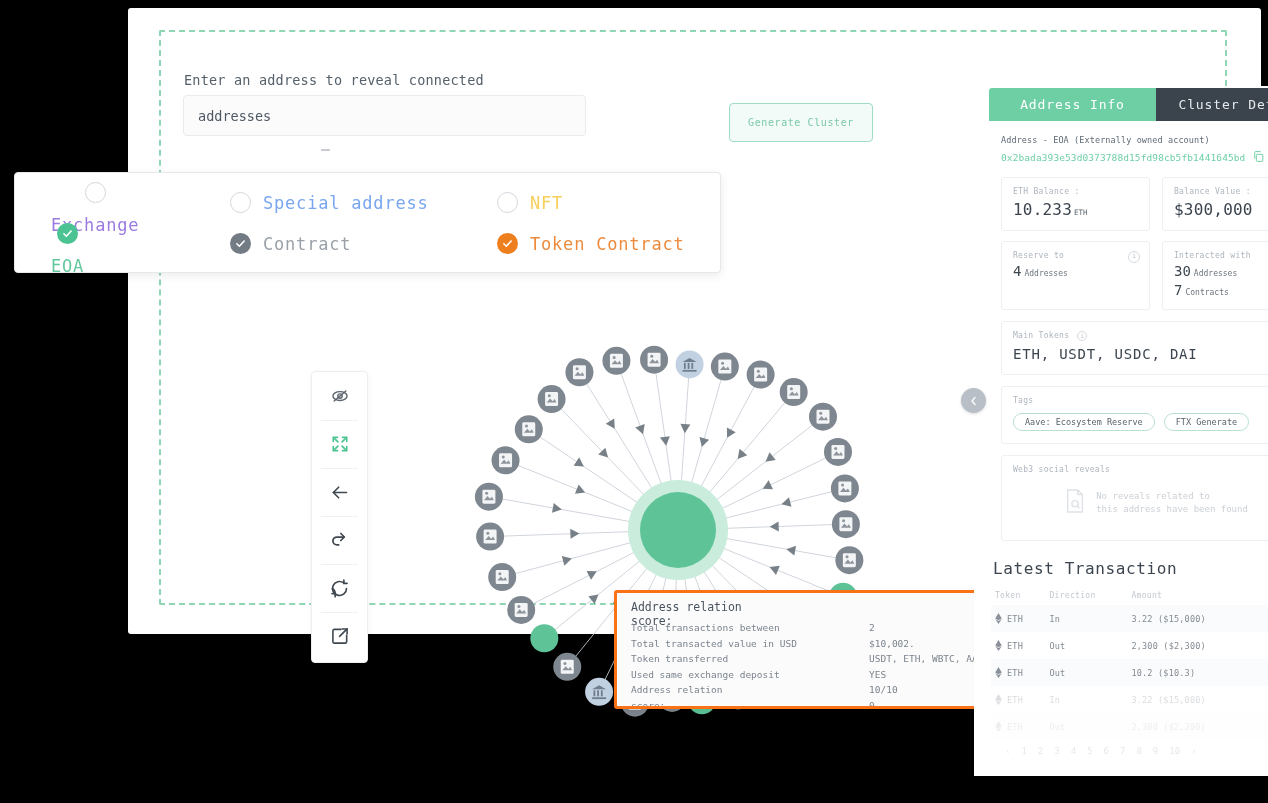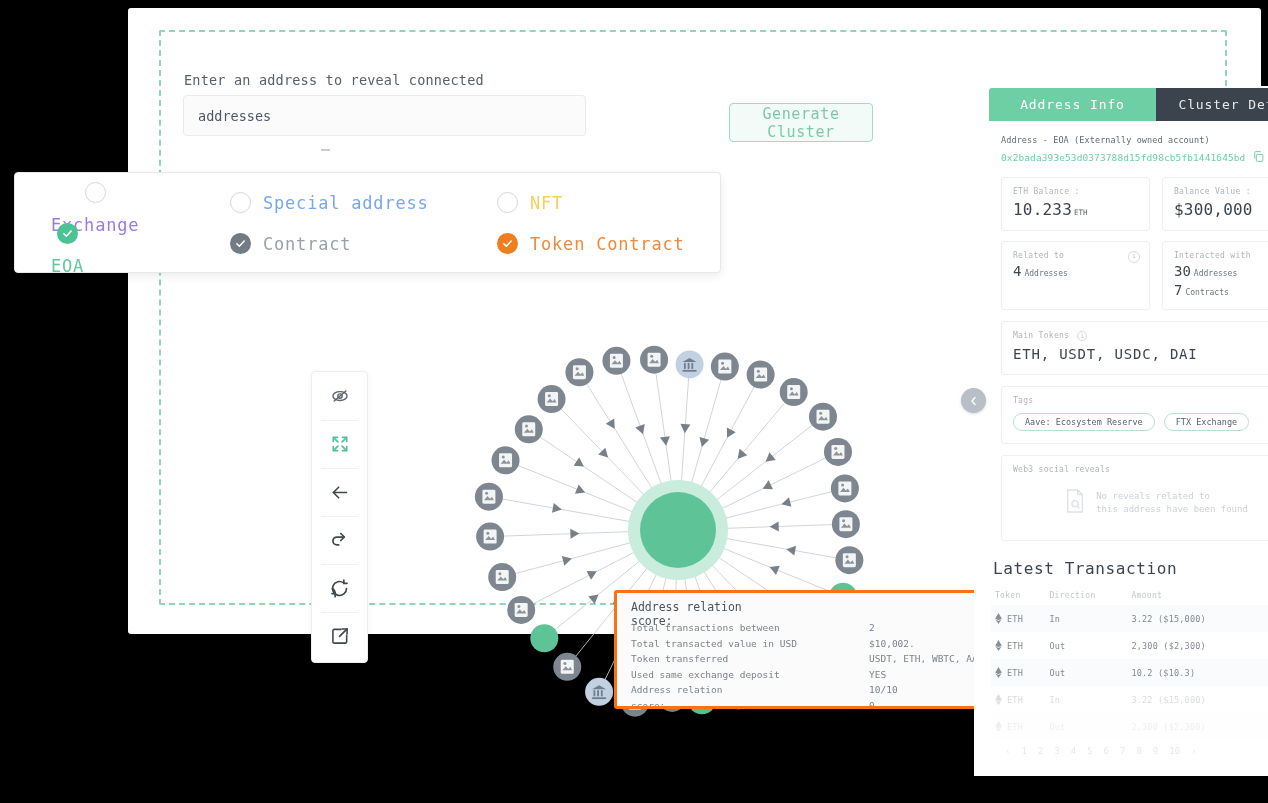--- a/index.html
+++ b/index.html
@@ -27,21 +27,21 @@
   .search-input{
     position:absolute;left:55px;top:87px;width:403px;height:41px;
     background:#fbfbfb;border:1px solid #e9ebee;border-radius:4px;
     box-sizing:border-box;padding:0 14px;font-size:13.5px;color:#4d5763;
     font-family:inherit;outline:none;
   }
   .search-input::placeholder{color:#4d5763;}
   .gen-btn{
     position:absolute;left:601px;top:95px;width:144px;height:39px;
     background:#f2fbf7;border:1.4px solid #9fdcc2;border-radius:4px;
-    color:#7cc9aa;font-size:15px;letter-spacing:.6px;
+    color:#7cc9aa;font-size:10px;letter-spacing:.6px;
     font-family:inherit;cursor:pointer;
   }
   .tiny-dash{
     position:absolute;left:193px;top:141px;width:9px;height:2px;background:#c9ccd1;
   }
 
   
   .legend{
     position:absolute;left:14px;top:172px;width:705px;height:99px;
     background:#fff;border:1px solid #e6e8eb;border-radius:4px;
@@ -603,21 +603,21 @@
       </div>
       <div class="card">
         <div class="card-k">Balance Value :</div>
         <div class="card-v">$300,000</div>
       </div>
     </div>
 
     <div class="card-row">
       <div class="card">
         <div class="info-dot">i</div>
-        <div class="card-k">Related to</div>
+        <div class="card-k">Reserve to</div>
         <div class="card-v2">
           <span>4</span><span class="u2">Addresses</span>
         </div>
       </div>
       <div class="card">
 
         <div class="card-k">Interacted with</div>
         <div class="card-v2">
           <span>30</span><span class="u2">Addresses</span>
         </div>
@@ -632,21 +632,21 @@
         <span>Main Tokens</span>
         <span style="border:1px solid #d6dadf;border-radius:50%;display:inline-block;width:8px;height:8px;line-height:7px;text-align:center;font-size:6px;color:#c3c8ce;margin-left:3px;">i</span>
       </div>
       <div class="tokens">ETH, USDT, USDC, DAI</div>
     </div>
 
     <div class="wide-card">
       <div class="card-k">Tags</div>
       <div class="tag-row" id="tag-row">
             <span class="tag">Aave: Ecosystem Reserve</span>
-            <span class="tag">FTX Exchange</span>
+            <span class="tag">FTX Generate</span>
           </div>
     </div>
 
     <div class="wide-card">
       <div class="card-k">Web3 social reveals</div>
       <div class="reveal-empty">
         <span>
           <svg width="22" height="26" viewBox="0 0 24 28" fill="none" stroke="#dfe3e7" stroke-width="1.6" stroke-linejoin="round">
                 <path d="M4 2 H15 L20 7 V26 H4 Z"></path>
                 <polyline points="15,2 15,7 20,7"></polyline>

